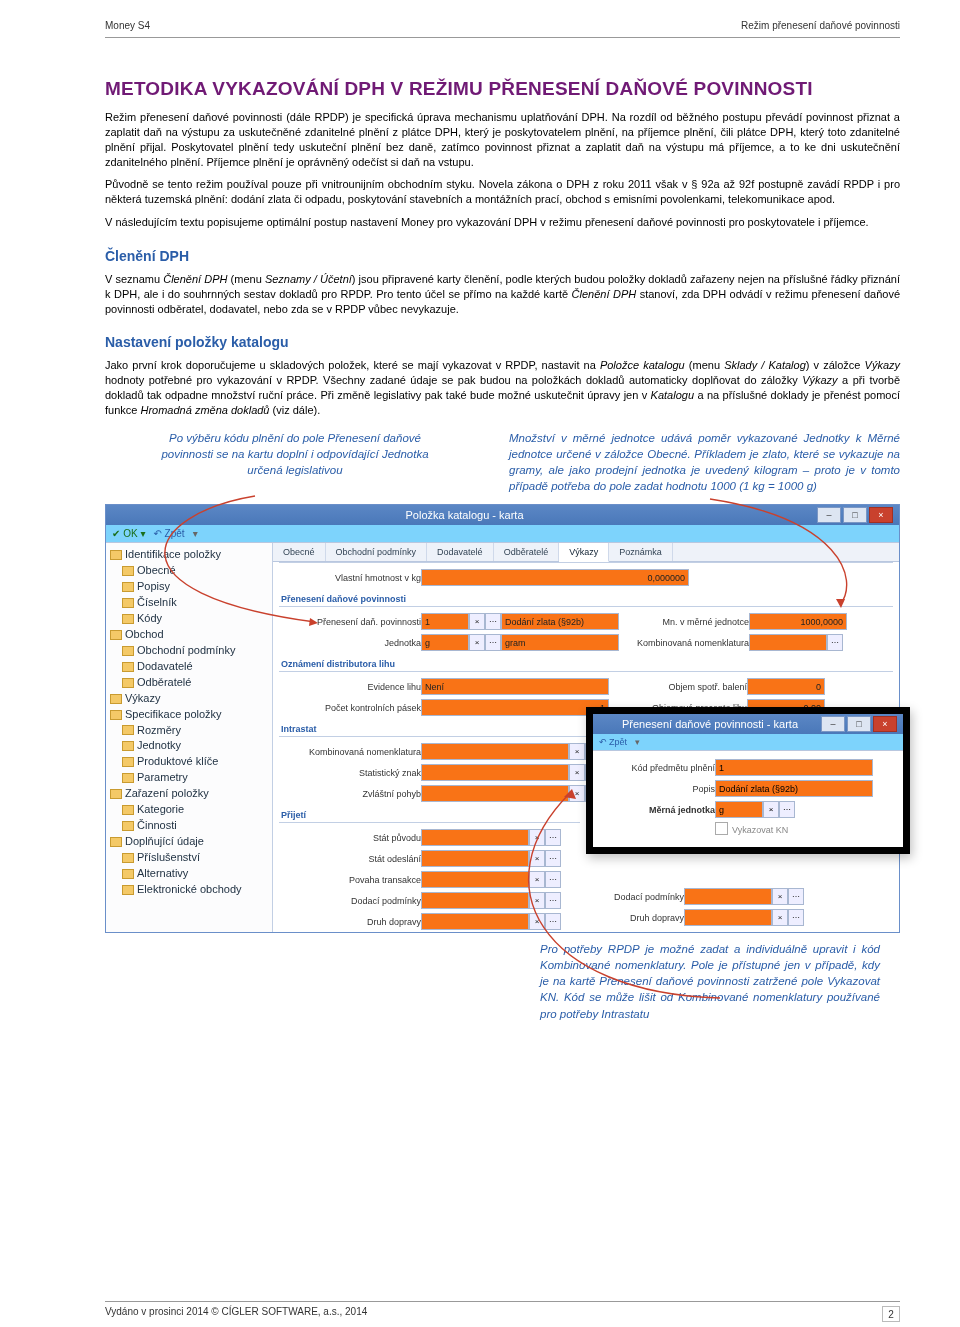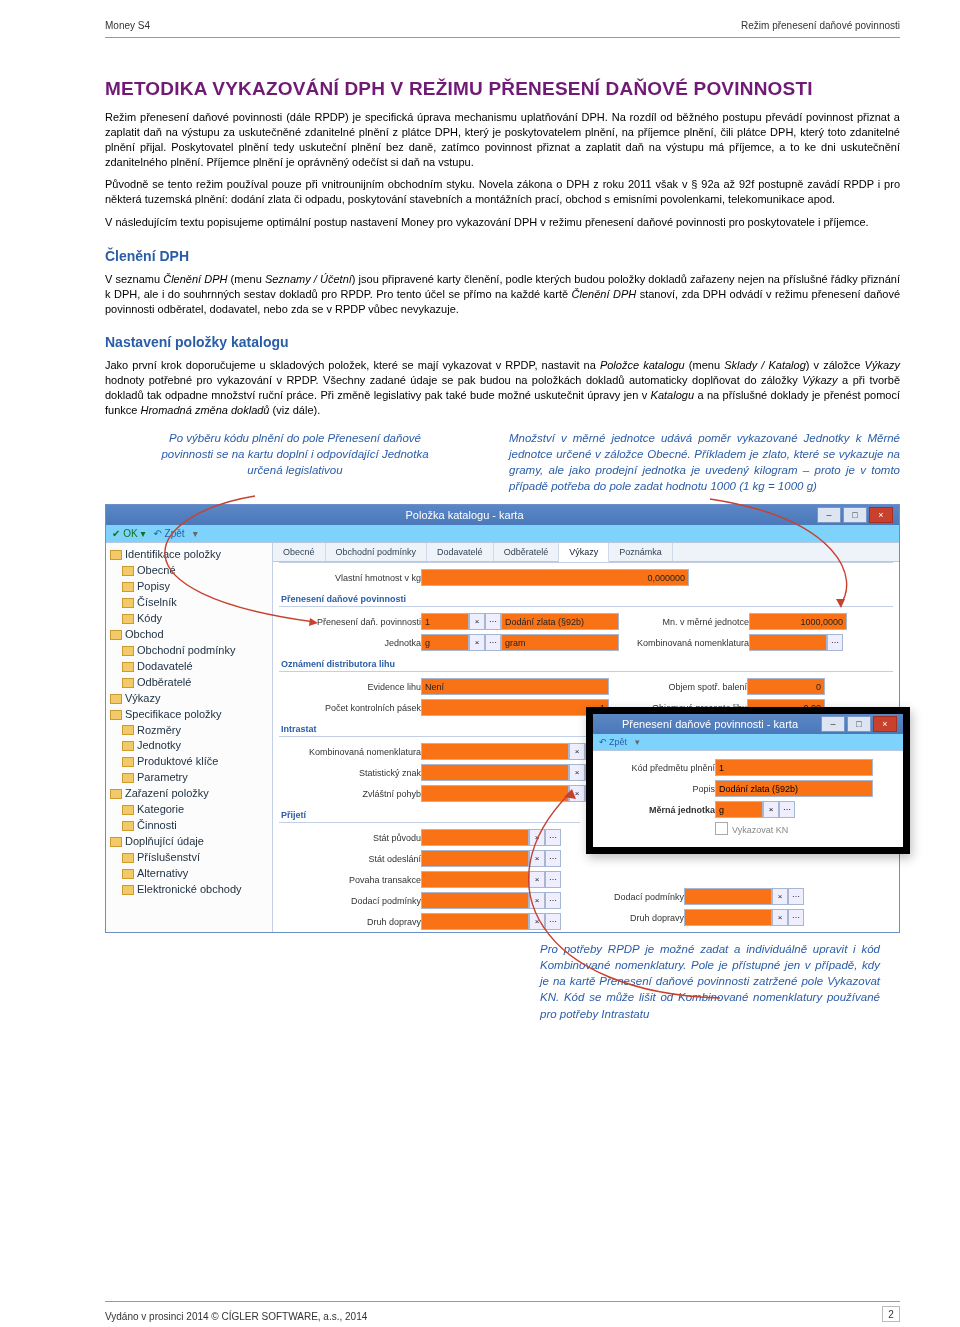--- a/index.html
+++ b/index.html
@@ -196,21 +196,20 @@
   .mini-btn {
     width:14px; height:15px; border:1px solid #a8b7d1; background:#eef; display:inline-flex; align-items:center; justify-content:center; font-size:8px;
   }
   .footer {
     position: absolute;
     bottom: 18px;
     left: 105px;
     right: 60px;
     display: flex;
     justify-content: space-between;
-    align-items: flex-end;
     border-top: 1px solid #999;
     padding-top: 4px;
     font-size: 10px;
     color: #333;
   }
   .pg { width:16px; height:14px; border:1px solid #bbb; display:flex; align-items:center; justify-content:center;}
   
   .dialog2 {
     position: absolute;
     right: -10px;

